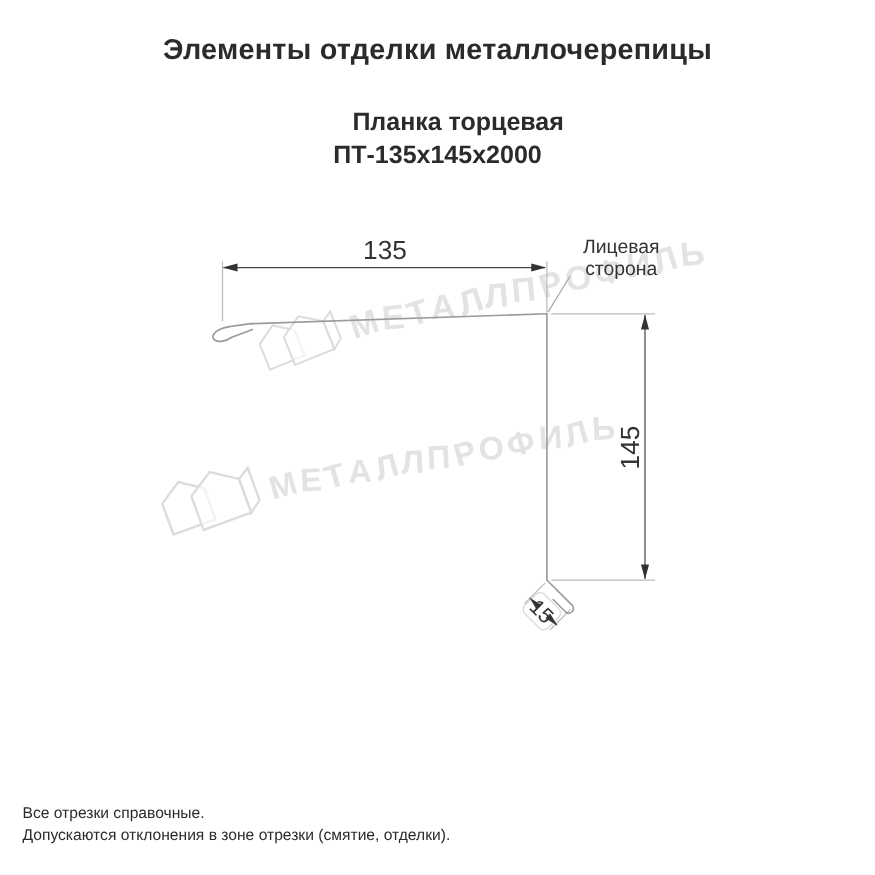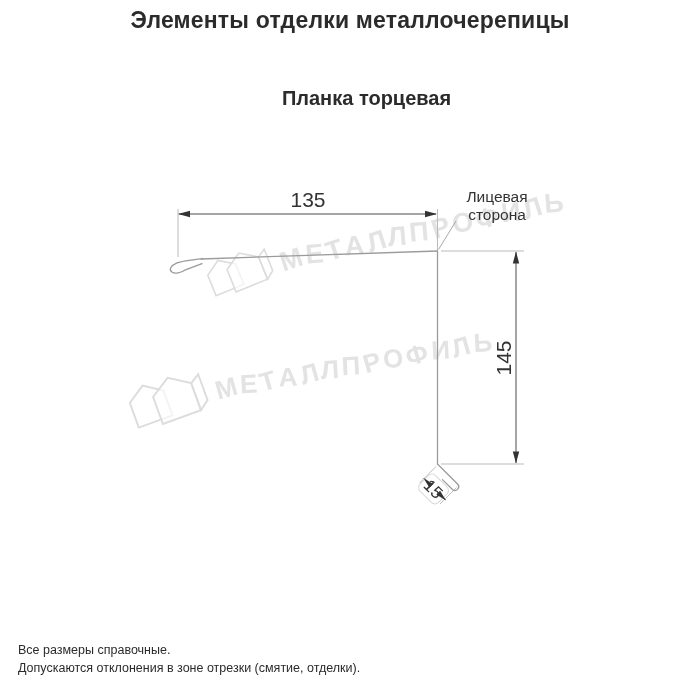--- a/index.html
+++ b/index.html
@@ -1,20 +1,20 @@
 <!DOCTYPE html>
 <html><head>
 <meta charset="utf-8">
 <style>
   html,body{margin:0;padding:0;background:#fff;}
   .page{position:relative;width:700px;height:700px;background:#ffffff;overflow:hidden;
         font-family:"Liberation Sans", sans-serif;color:#2b2b2b;}
   
   .hdr{position:absolute;left:0;right:0;text-align:center;z-index:3;}
-  .title{top:7px;font-size:23px;font-weight:bold;letter-spacing:0.2px;}
+  .title{top:26px;font-size:23px;font-weight:bold;letter-spacing:0.2px;}
   .sub1{top:87px;font-size:20px;font-weight:bold;margin-left:33px;}
   .sub2{top:113px;font-size:20px;font-weight:bold;}
   
   .wm{position:absolute;display:flex;align-items:center;gap:7px;z-index:1;
       transform-origin:left center;white-space:nowrap;}
   .wm-upper{left:203px;top:250px;transform:rotate(-12deg);}
   .wm-lower{left:124px;top:372px;transform:rotate(-10deg);}
   .wm-text{font-weight:bold;color:#e3e3e3;letter-spacing:3px;font-size:27px;}
   .wm-lower .wm-text{font-size:26px;}
   .wm-text span{display:inline-block;}
@@ -49,20 +49,21 @@
         <path d="M6,43 L6,21 L21,11 L36,21 L36,43 Z"></path>
         <path d="M26,47 L26,23 L43,12 L60,23 L60,47 Z"></path>
         <path d="M60,23 L68,18 L68,41 L60,47 Z"></path>
       </g>
     </svg>
     <span class="wm-text"><span style="transform: rotate(-6deg);">М</span><span style="transform: rotate(7deg);">Е</span><span style="transform: rotate(-6deg);">Т</span><span style="transform: rotate(7deg);">А</span><span style="transform: rotate(-6deg);">Л</span><span style="transform: rotate(7deg);">Л</span><span style="transform: rotate(-6deg);"> </span><span style="transform: rotate(7deg);">П</span><span style="transform: rotate(-6deg);">Р</span><span style="transform: rotate(7deg);">О</span><span style="transform: rotate(-6deg);">Ф</span><span style="transform: rotate(7deg);">И</span><span style="transform: rotate(-6deg);">Л</span><span style="transform: rotate(7deg);">Ь</span></span>
   </div>
 
   <div class="hdr title">Элементы отделки металлочерепицы</div>
   <div class="hdr sub1">Планка торцевая</div>
+  <div class="hdr sub2">ПТ-135х145х2000</div>
 
   <svg class="draw" width="700" height="700" viewBox="0 0 700 700">
 
     <g stroke="#bbbbbb" stroke-width="1">
       <line x1="178" y1="209" x2="178" y2="257"></line>
       <line x1="437.5" y1="209" x2="437.5" y2="250"></line>
       <line x1="441" y1="251" x2="524" y2="251"></line>
       <line x1="441" y1="464" x2="524" y2="464"></line>
       <line x1="436" y1="466.5" x2="419.5" y2="483"></line>
       <line x1="456.5" y1="487.5" x2="440" y2="504"></line>
@@ -99,17 +100,17 @@
       <text class="dim-num-sm" text-anchor="middle" dy="6" transform="translate(433.5,489) rotate(45)">15</text>
     </g>
 
     <g>
       <text class="lbl" x="497" y="202" text-anchor="middle">Лицевая</text>
       <text class="lbl" x="497" y="220" text-anchor="middle">сторона</text>
     </g>
   </svg>
 
   <div class="notes">
-    <div>Все размеры справочные.</div>
+    <div>Все отрезки справочные.</div>
     <div>Допускаются отклонения в зоне отрезки (смятие, отделки).</div>
   </div>
 
 </div>
 
 </body></html>

